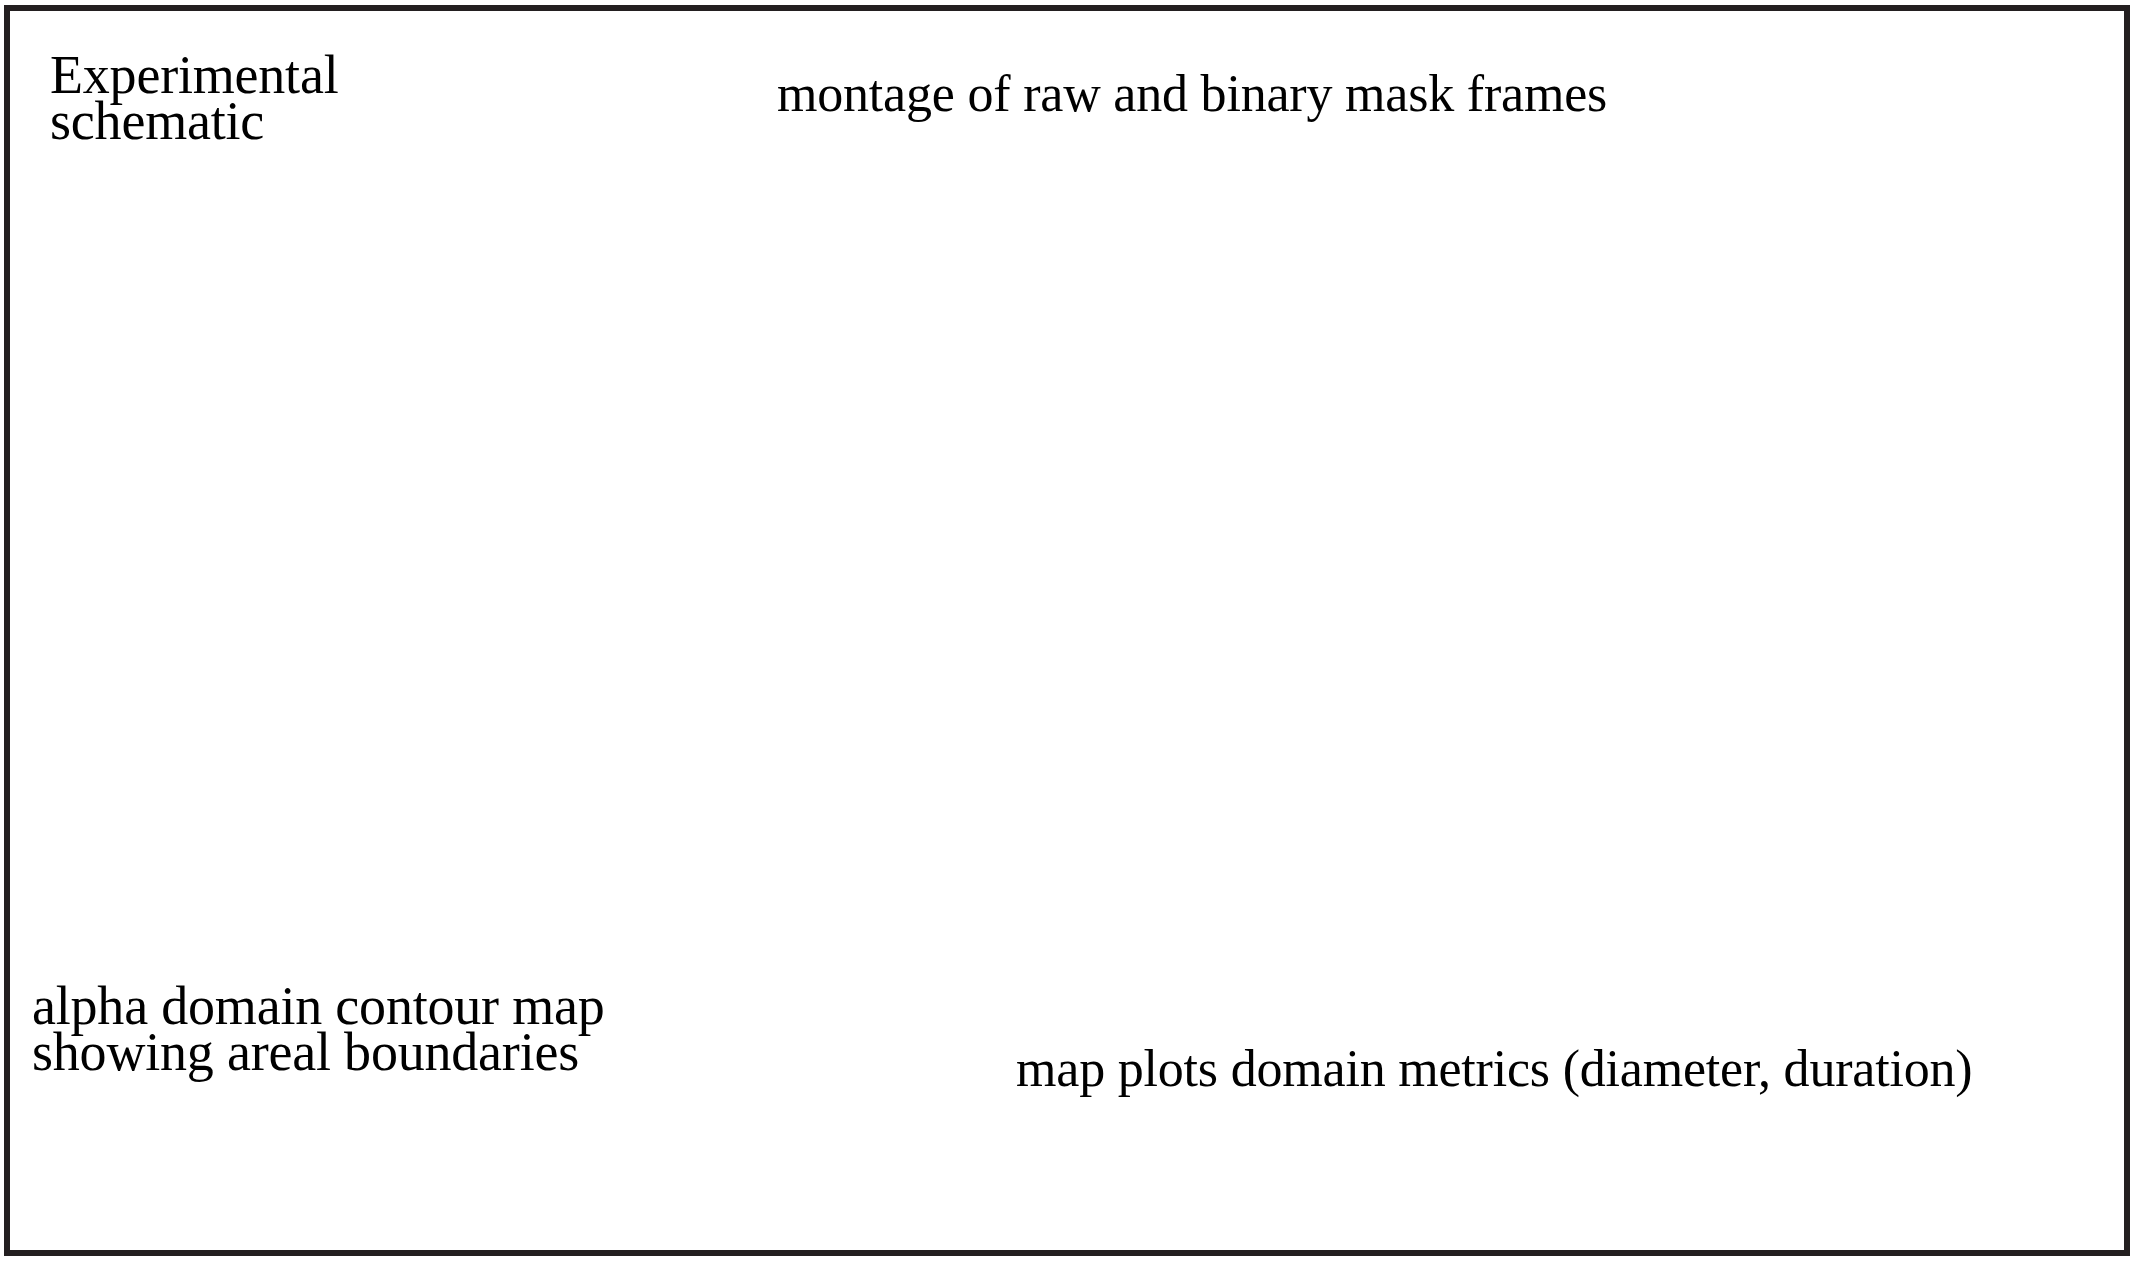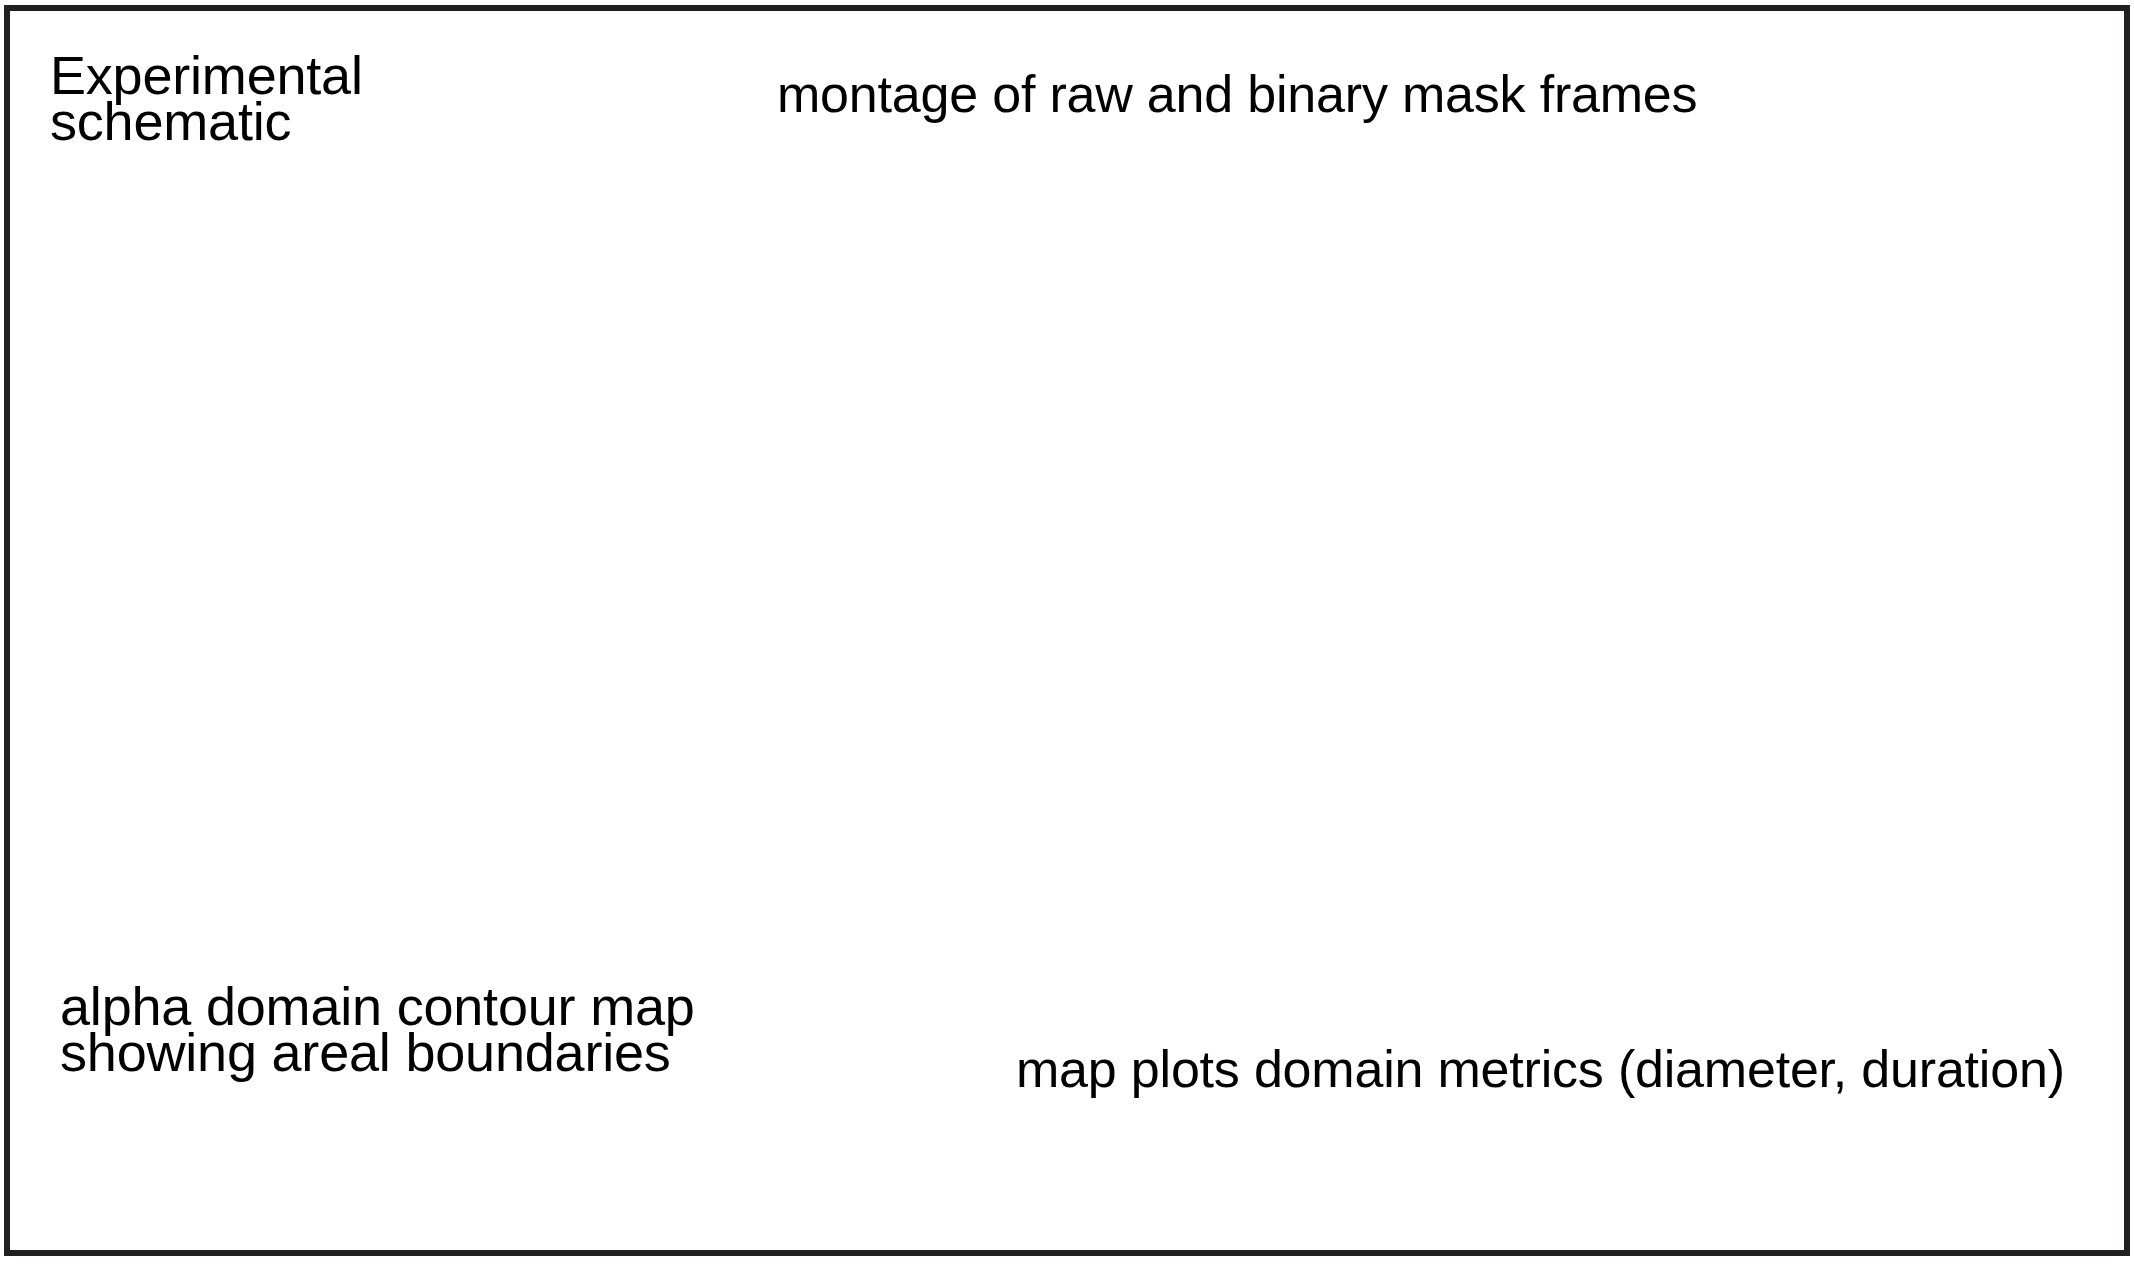--- a/index.html
+++ b/index.html
@@ -29,21 +29,21 @@
     box-sizing: border-box;
     border: 6px solid #231f20;
     background: #ffffff;
     pointer-events: none;
   }
 
   
   .panel-caption {
     position: absolute;
     color: #000000;
-    font-family: Liberation Sans, sans-serif;
+    font-family: Liberation Serif, serif;
     font-size: 54px;
     line-height: 46px;
     font-weight: 400;
     letter-spacing: -0.2px;
     white-space: pre-line;
     margin: 0;
   }
 
   
   #caption-panel-a {
@@ -55,21 +55,21 @@
   
   #caption-panel-b {
     left: 777px;
     top: 71px;
     width: 1100px;
     font-size: 52px;
   }
 
   
   #caption-panel-c {
-    left: 60px;
+    left: 32px;
     top: 983px;
     width: 700px;
   }
 
   
   #caption-panel-d {
     left: 1016px;
     top: 1046px;
     width: 1060px;
     font-size: 52px;

